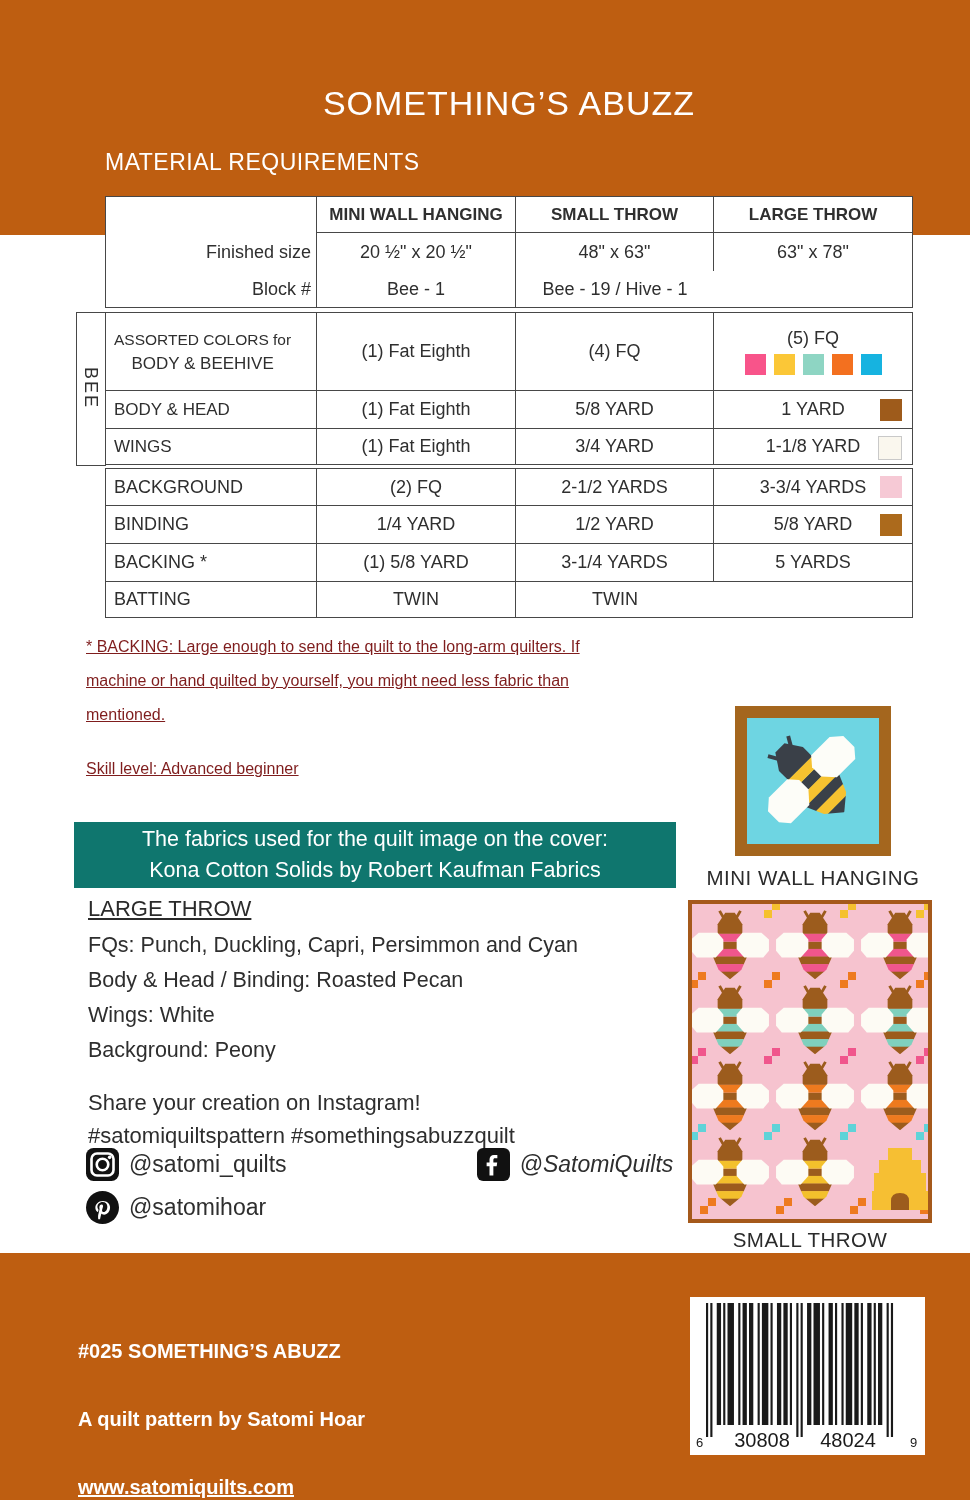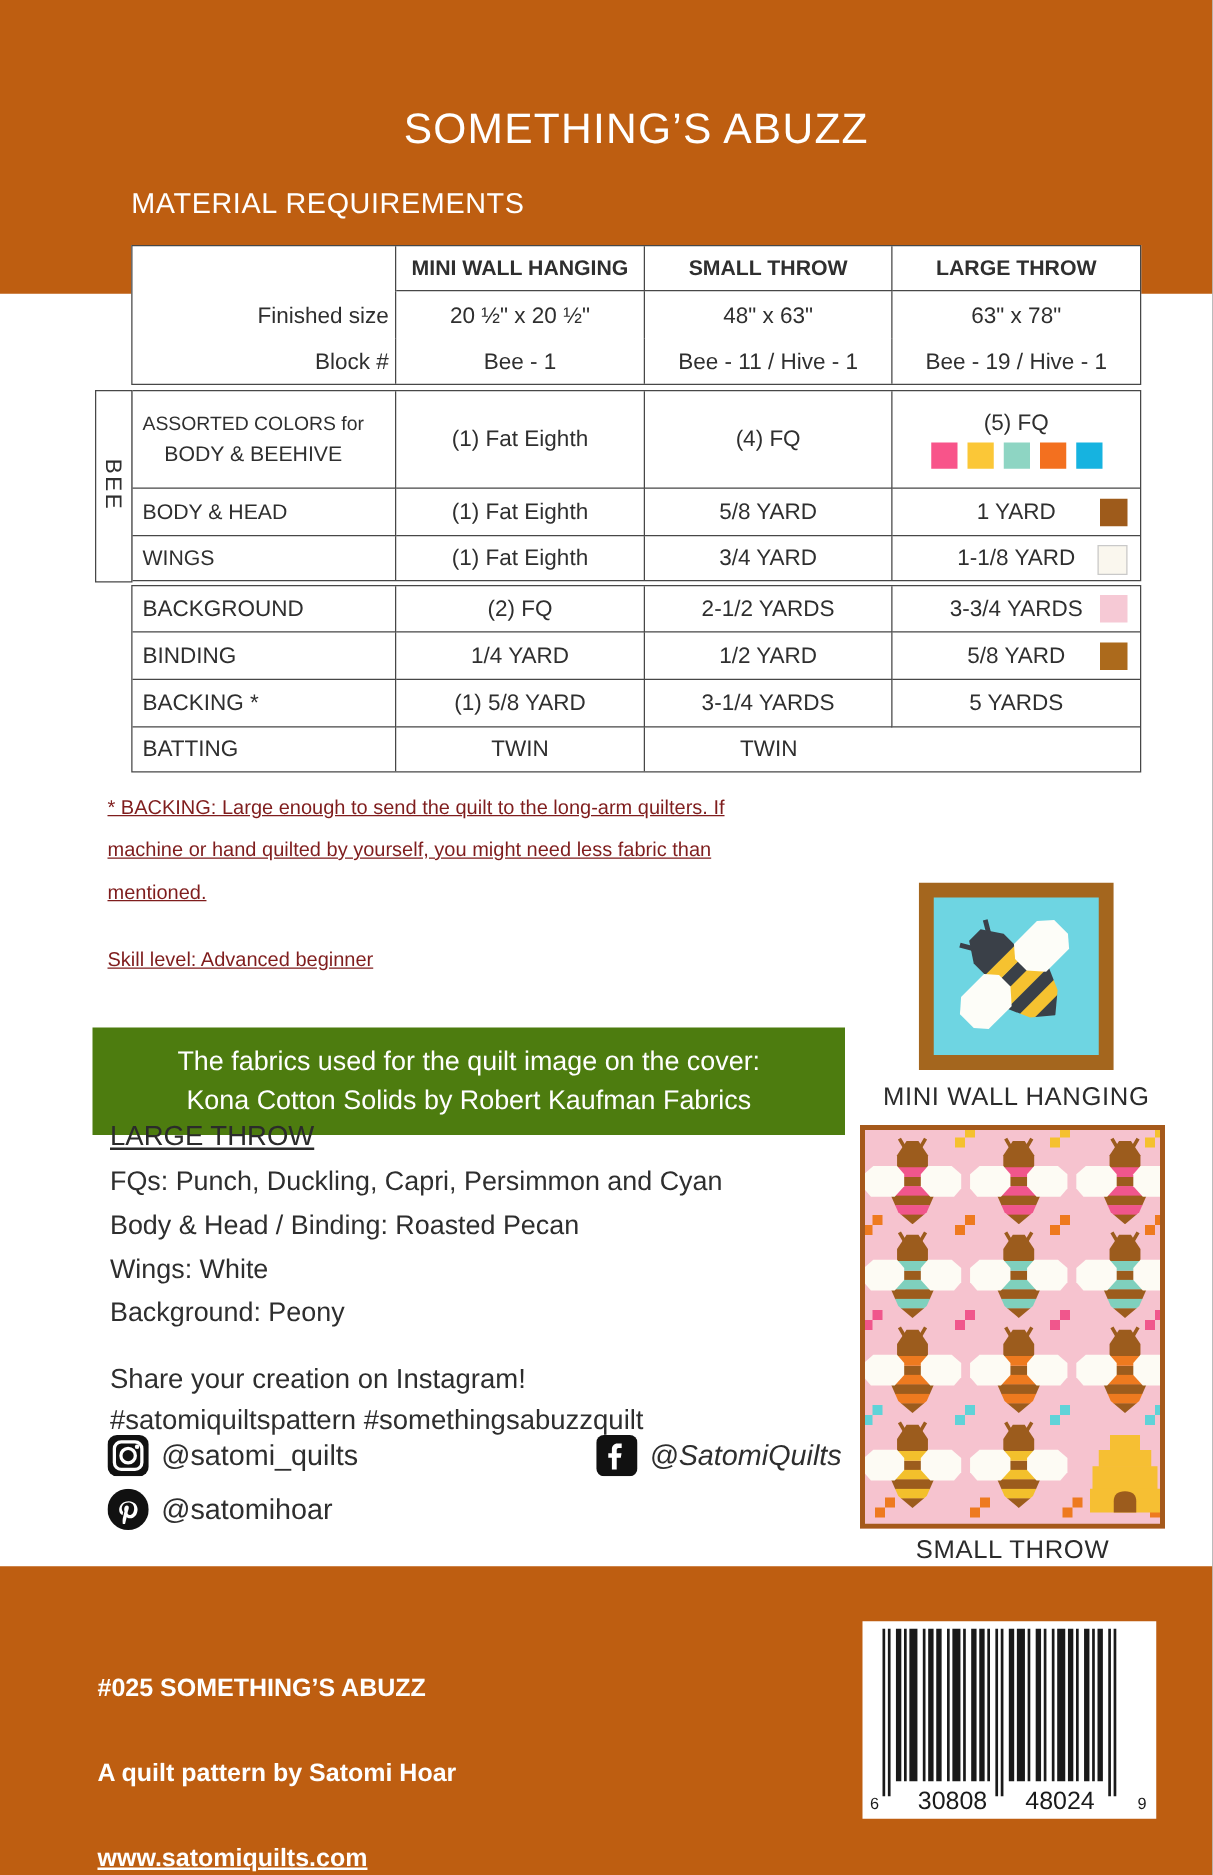--- a/index.html
+++ b/index.html
@@ -29,21 +29,21 @@
   .fqwrap{display:flex;flex-direction:column;align-items:center;gap:5px;text-align:right;}
   .fqrow{display:flex;gap:8px;}
   .fqrow span{width:21px;height:21px;display:block;}
   .beetab{position:absolute;left:-30.5px;top:-1.5px;bottom:-1.5px;width:30px;
           border:1.5px solid #474747;box-sizing:border-box;display:flex;align-items:center;
           justify-content:center;background:#fff;}
   .beetab span{writing-mode:vertical-rl;font-size:18px;letter-spacing:2px;color:#2f2f2f;}
   
   .para{position:absolute;left:86px;width:830px;font-size:16px;line-height:34px;
         color:#7f1d1d;white-space:pre-line;text-decoration:underline;}
-  .pinkbox{position:absolute;left:74px;top:822px;width:602px;height:86px;background:#4d7c0f;
+  .pinkbox{position:absolute;left:74px;top:822px;width:602px;height:66px;background:#0f766e;
            color:#fff;font-size:21.5px;line-height:31px;text-align:center;white-space:pre-line;
            display:flex;align-items:center;justify-content:center;}
   .ltheading{position:absolute;left:88px;top:896px;font-size:22px;color:#2b2b2b;
              text-decoration:underline;}
   .ltlines{position:absolute;left:88px;top:928px;font-size:21.5px;line-height:35px;
            color:#2e2e2e;white-space:pre-line;}
   .share{position:absolute;left:88px;top:1086px;font-size:22px;line-height:33px;
          color:#2e2e2e;white-space:pre-line;}
   .socialrow{position:absolute;display:flex;align-items:center;gap:10px;font-size:23px;color:#2e2e2e;}
   .socialrow .icon{width:33px;height:33px;flex:0 0 auto;}
@@ -71,21 +71,20 @@
       <div class="cell vline"></div>
       <div class="cell bold hline vline">MINI WALL HANGING</div>
       <div class="cell bold hline vline">SMALL THROW</div>
       <div class="cell bold hline">LARGE THROW</div>
       <div class="cell rlab vline">Finished size</div>
       <div class="cell vline">20 ½" x 20 ½"</div>
       <div class="cell vline">48" x 63"</div>
       <div class="cell ">63" x 78"</div>
       <div class="cell rlab vline">Block #</div>
       <div class="cell vline">Bee - 1</div>
-      <div class="cell vline">Bee - 11 / Hive - 1</div>
       <div class="cell ">Bee - 19 / Hive - 1</div>
     </div>
   <div id="table-b" class="tblsec" style="top:312px;height:153px;grid-template-rows:78px 38px 1fr;">
     <div class="beetab">
       <span>BEE</span>
     </div>
   <div class="cell lab vline hline">
         <div class="lab2">
           <div class="s1">ASSORTED COLORS for</div>
           <div class="s2">BODY &amp; BEEHIVE</div>

